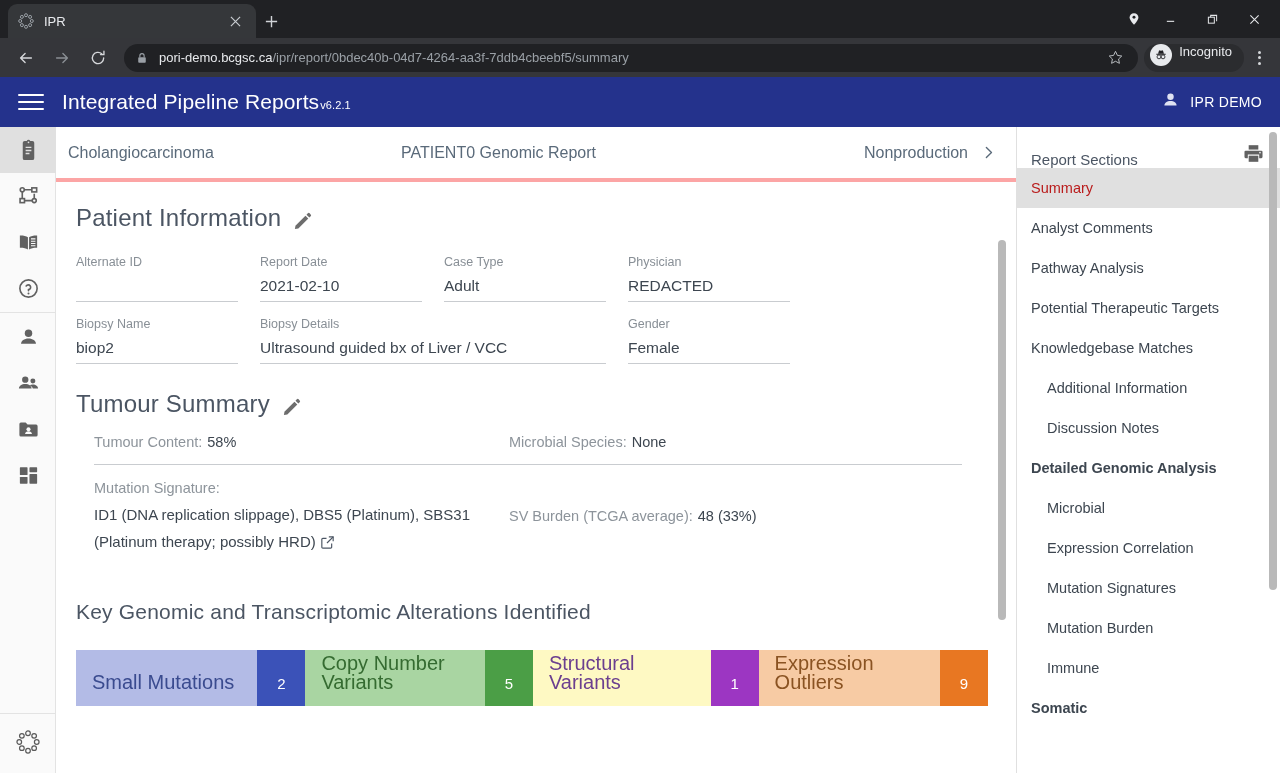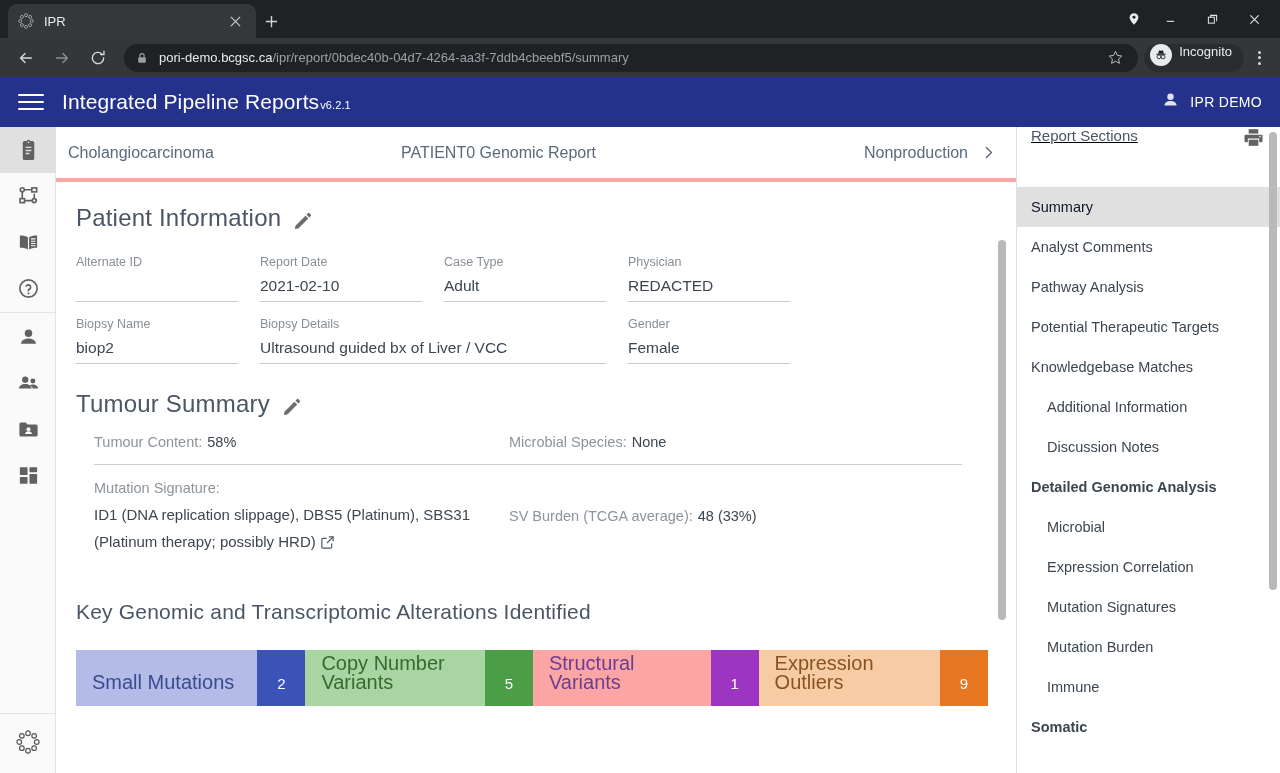--- a/index.html
+++ b/index.html
@@ -187,31 +187,30 @@
   .vscroll {
     position: absolute; width: 8px; border-radius: 4px; background: #b9b9b9;
   }
 
   
   .rightbar {
     position: absolute; left: 1016px; top: 127px; width: 264px; height: 646px;
     background: #fff; border-left: 1px solid #e0e0e0; overflow: hidden;
   }
   .rb-head {
-    height: 60px; display: flex; align-items: flex-start;
+    height: 41px; display: flex; align-items: flex-end;
     padding: 0 16px 0 14px;
-    text-decoration: underline;
   }
   .rb-head-title { font-size: 15px; color: #4b5563; flex: 1; }
   .rb-list { }
   .rb-item {
     height: 40px; display: flex; align-items: center; padding-left: 14px;
     font-size: 14.5px; color: #3d4650;
   }
-  .rb-item.active { background: #e0e0e0; color: #0f172a; }
+  .rb-item.active { background: #e0e0e0; color: #b91c1c; }
   .rb-item.group { font-weight: bold; color: #3d4650; }
   .rb-item.sub { padding-left: 30px; }
 </style>
 </head>
 <body>
 
 <div class="browser-topbar">
   <div class="tab">
     <span class="tab-favicon">
       <svg viewBox="0 0 16 16" width="16" height="16">
@@ -521,21 +520,21 @@
         </div>
         <div class="cnt altseg" style="background:#3b52b8;width:48px;justify-content:center">
           <span class="cnt" style="background:#3b52b8">2</span>
         </div>
         <div class="altseg" style="background:#a9d5a2;width:194px">
           <span class="lbl" style="color:#356b31">Copy Number Variants</span>
         </div>
         <div class="cnt altseg" style="background:#4b9e46;width:48px">
           <span class="cnt" style="background:#4b9e46">5</span>
         </div>
-        <div class="altseg" style="background:#fca5a5;width:192px">
+        <div class="altseg" style="background:#fef9c3;width:192px">
           <span class="lbl" style="color:#6b3f8f">Structural Variants</span>
         </div>
         <div class="cnt altseg" style="background:#9c36c2;width:48px">
           <span class="cnt" style="background:#9c36c2">1</span>
         </div>
         <div class="altseg" style="background:#f7cba4;width:196px">
           <span class="lbl" style="color:#8a5322">Expression Outliers</span>
         </div>
         <div class="cnt altseg" style="background:#e87722;width:48px">
           <span class="cnt" style="background:#e87722">9</span>

